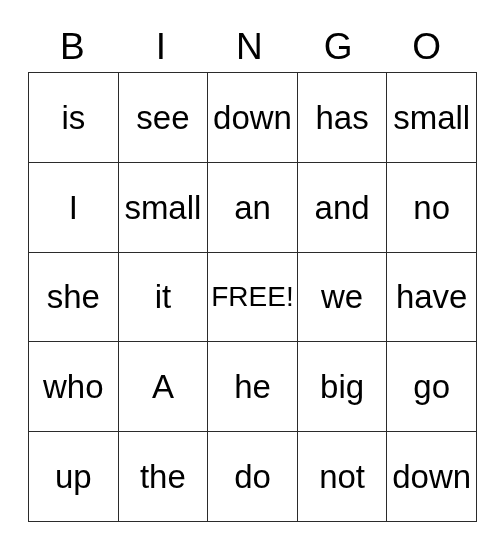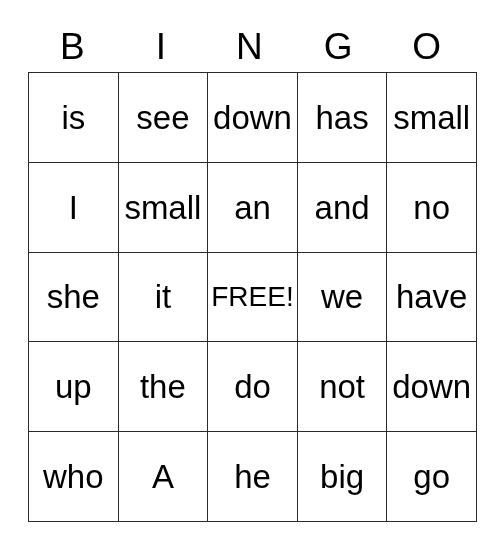--- a/index.html
+++ b/index.html
@@ -127,48 +127,48 @@
           </td>
         <td>
             <span class="cell-text">we</span>
           </td>
         <td>
             <span class="cell-text">have</span>
           </td>
       </tr>
       <tr>
         <td>
+            <span class="cell-text">who</span>
+          </td>
+        <td>
+            <span class="cell-text">A</span>
+          </td>
+        <td>
+            <span class="cell-text">he</span>
+          </td>
+        <td>
+            <span class="cell-text">big</span>
+          </td>
+        <td>
+            <span class="cell-text">go</span>
+          </td>
+      </tr>
+      <tr>
+        <td>
             <span class="cell-text">up</span>
           </td>
         <td>
             <span class="cell-text">the</span>
           </td>
         <td>
             <span class="cell-text">do</span>
           </td>
         <td>
             <span class="cell-text">not</span>
           </td>
         <td>
             <span class="cell-text">down</span>
           </td>
       </tr>
-      <tr>
-        <td>
-            <span class="cell-text">who</span>
-          </td>
-        <td>
-            <span class="cell-text">A</span>
-          </td>
-        <td>
-            <span class="cell-text">he</span>
-          </td>
-        <td>
-            <span class="cell-text">big</span>
-          </td>
-        <td>
-            <span class="cell-text">go</span>
-          </td>
-      </tr>
     </tbody>
   </table>
 
 </div>
 
 </body></html>

